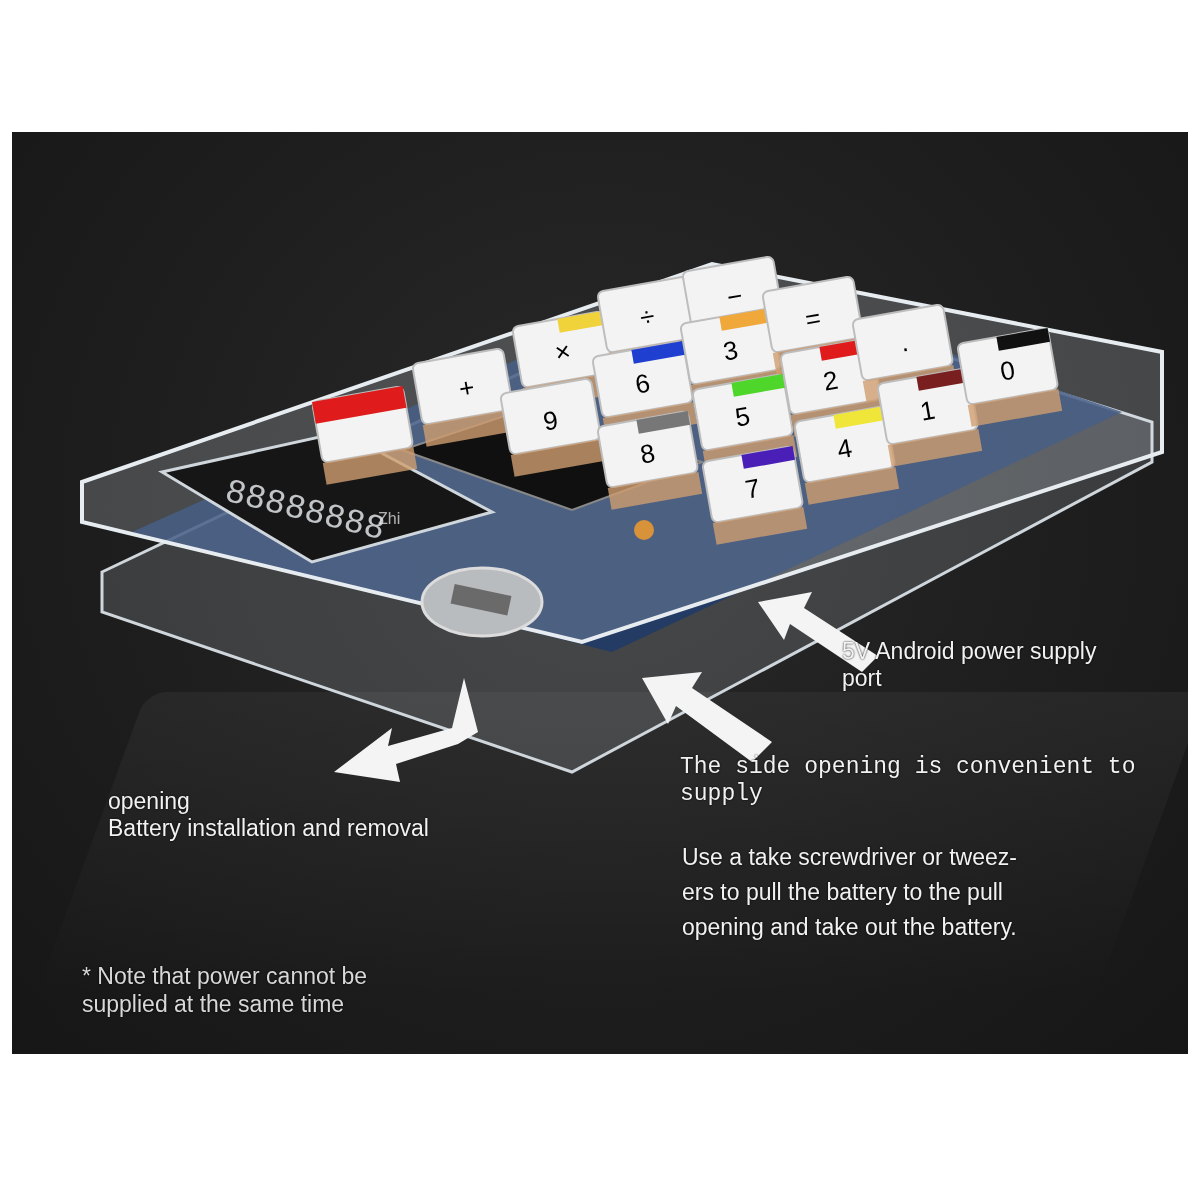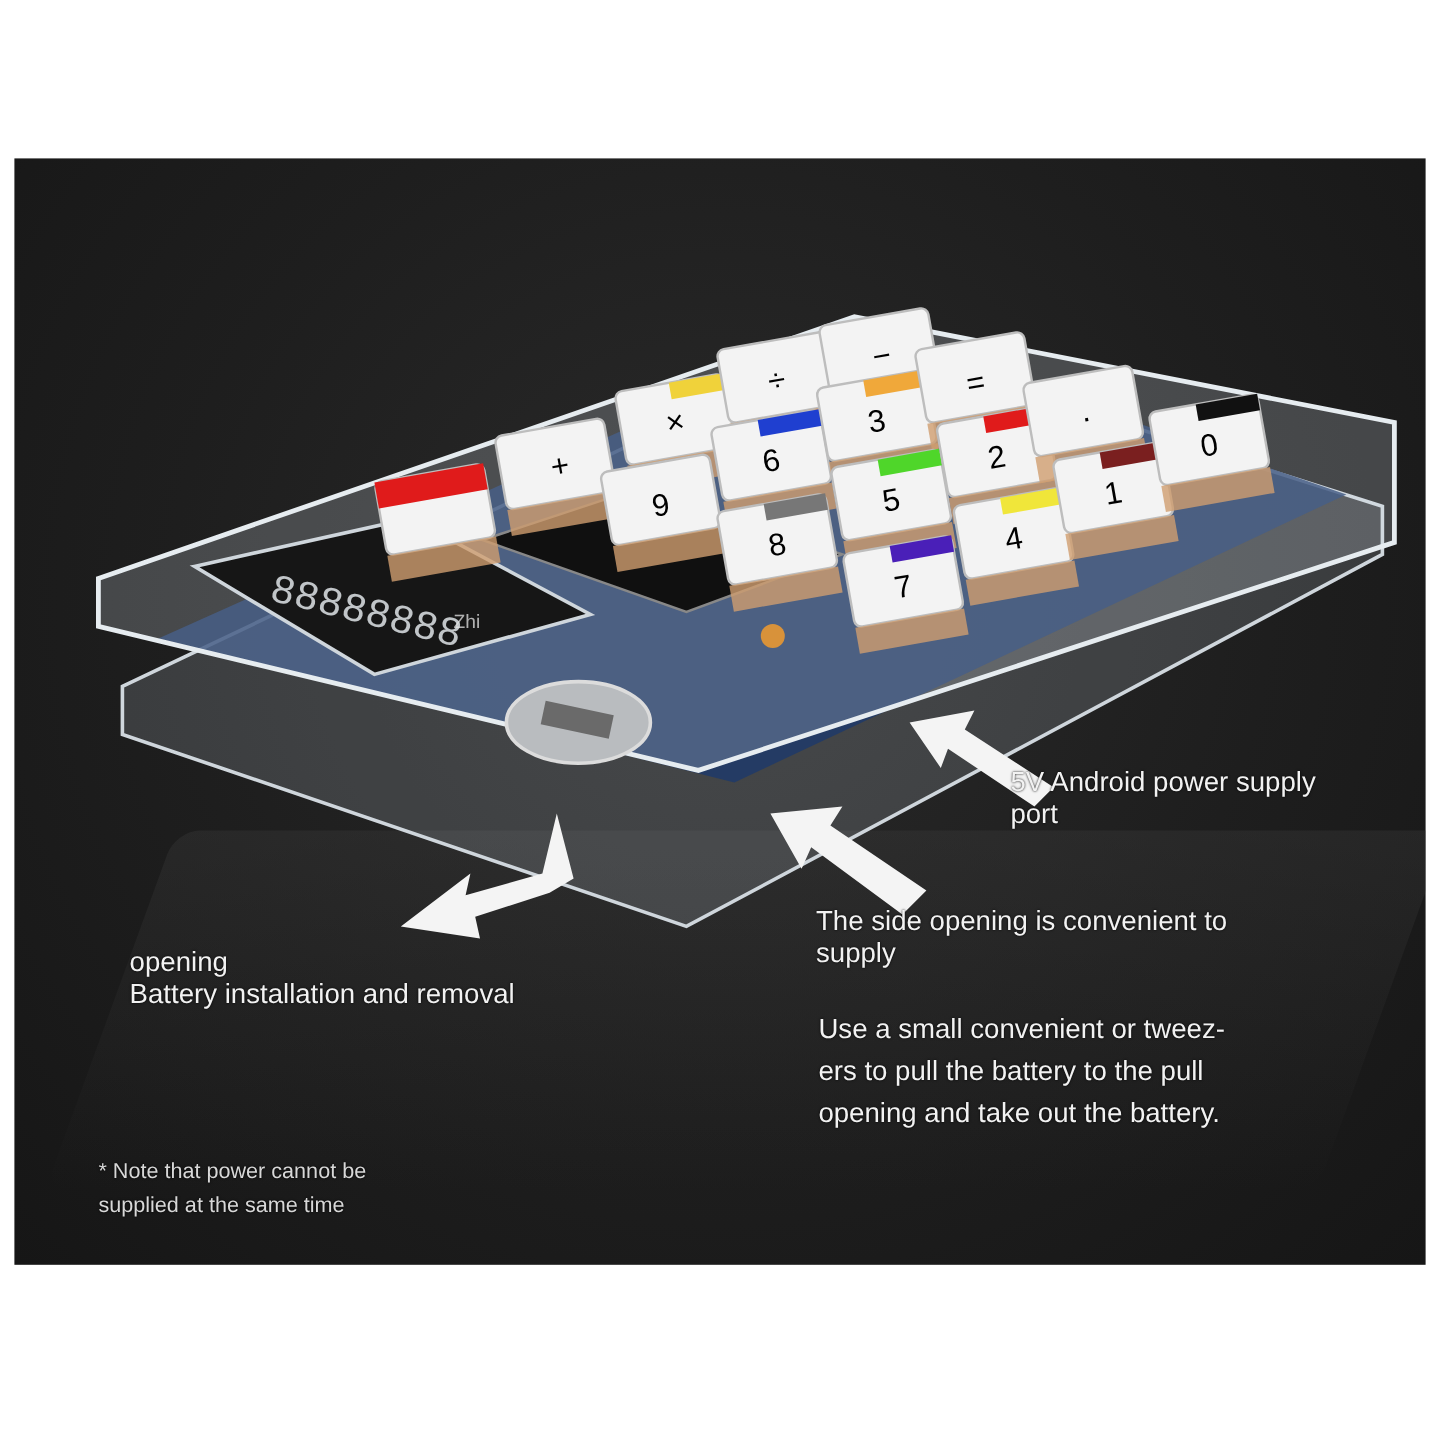--- a/index.html
+++ b/index.html
@@ -1,21 +1,21 @@
 <!DOCTYPE html>
 <html><head>
 <meta charset="utf-8">
 <style>
   html, body { margin: 0; padding: 0; }
   body { width: 1200px; height: 1200px; background: #ffffff; position: relative; overflow: hidden; font-family: "Liberation Sans", sans-serif; }
   .photo { position: absolute; left: 12px; top: 132px; width: 1176px; height: 922px; background: radial-gradient(ellipse at 50% 40%, #2a2a2a 0%, #1e1e1e 55%, #161616 100%); overflow: hidden; }
   .reflection { position: absolute; left: 80px; top: 560px; width: 1060px; height: 300px; background: linear-gradient(180deg, rgba(60,60,60,0.35), rgba(20,20,20,0)); transform: skewX(-20deg); border-radius: 20px; }
   .device { position: absolute; left: 0; top: 0; width: 1176px; height: 922px; }
   .label { position: absolute; color: #f2f2f2; font-size: 23px; line-height: 27px; text-shadow: 0 0 2px #000; }
-  .note { color: #d8d8d8; font-size: 18px; line-height: 28px; }
+  .note { color: #d8d8d8; font-size: 23px; line-height: 28px; }
   .watermark { position: absolute; color: rgba(230,230,230,0.75); font-size: 16px; }
 </style>
 </head>
 <body>
 
 <div class="photo">
   <div class="reflection"></div>
 
   <svg class="device" viewBox="0 0 1176 922" xmlns="http://www.w3.org/2000/svg">
 
@@ -148,32 +148,32 @@
       </g>
   </svg>
 
   <div class="watermark" style="left:366px; top:378px;">Zhi</div>
 
   <div class="label" style="left:830px; top:506px;">
     <div>5V Android power supply</div>
     <div>port</div>
   </div>
 
-  <div class="label" style="left:668px; top:622px;">
+  <div class="label" style="left:668px; top:622px;font-family:Liberation Mono, monospace;">
     <div>The side opening is convenient to</div>
     <div>supply</div>
   </div>
 
   <div class="label" style="left:96px; top:656px;">
     <div>opening</div>
     <div>Battery installation and removal</div>
   </div>
 
   <div class="label" style="left:670px; top:708px; line-height:35px;">
-    <div>Use a small convenient or tweez-</div>
+    <div>Use a take screwdriver or tweez-</div>
     <div>ers to pull the battery to the pull</div>
     <div>opening and take out the battery.</div>
   </div>
 
   <div class="label note" style="left:70px; top:830px;">
     <div>* Note that power cannot be</div>
     <div>supplied at the same time</div>
   </div>
 </div>
 

